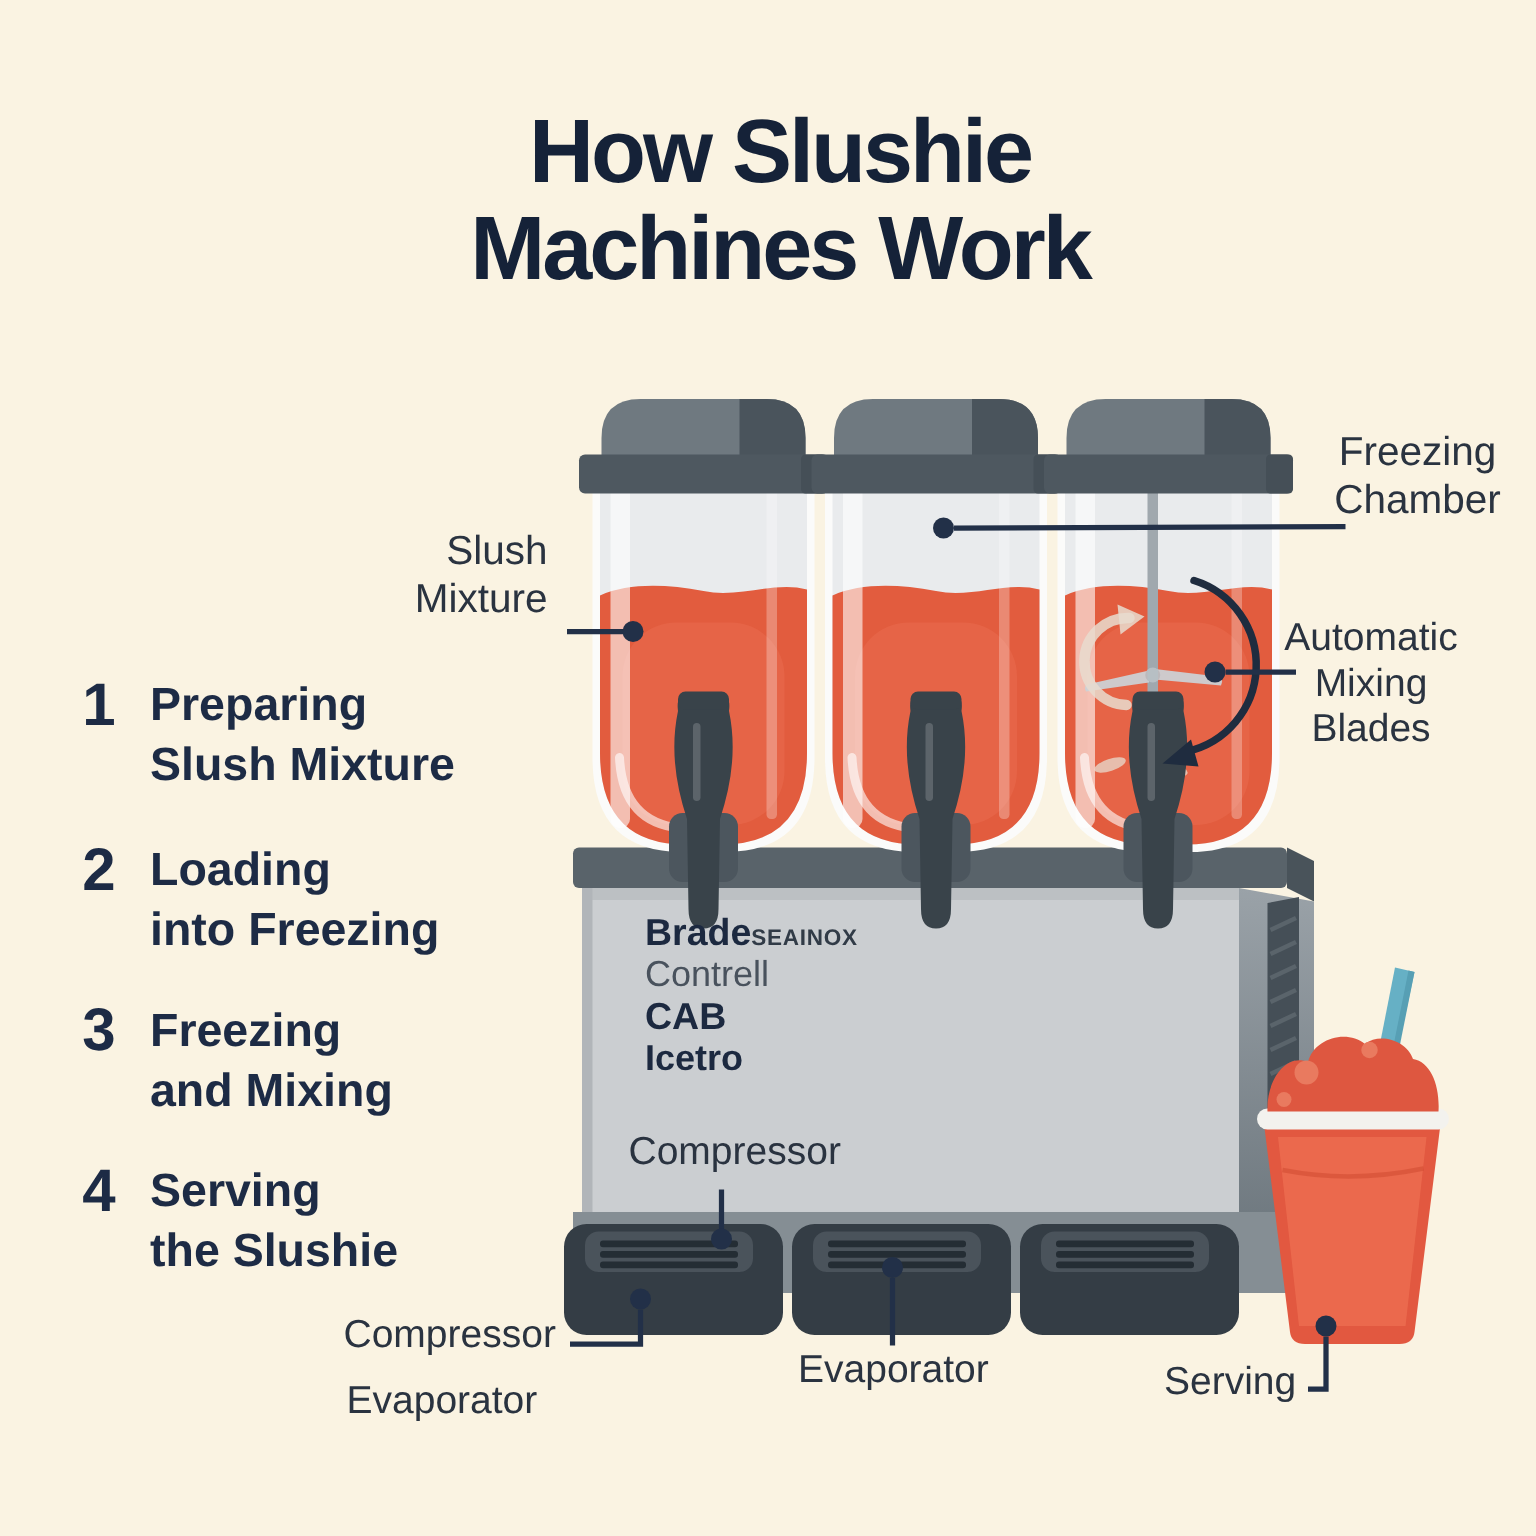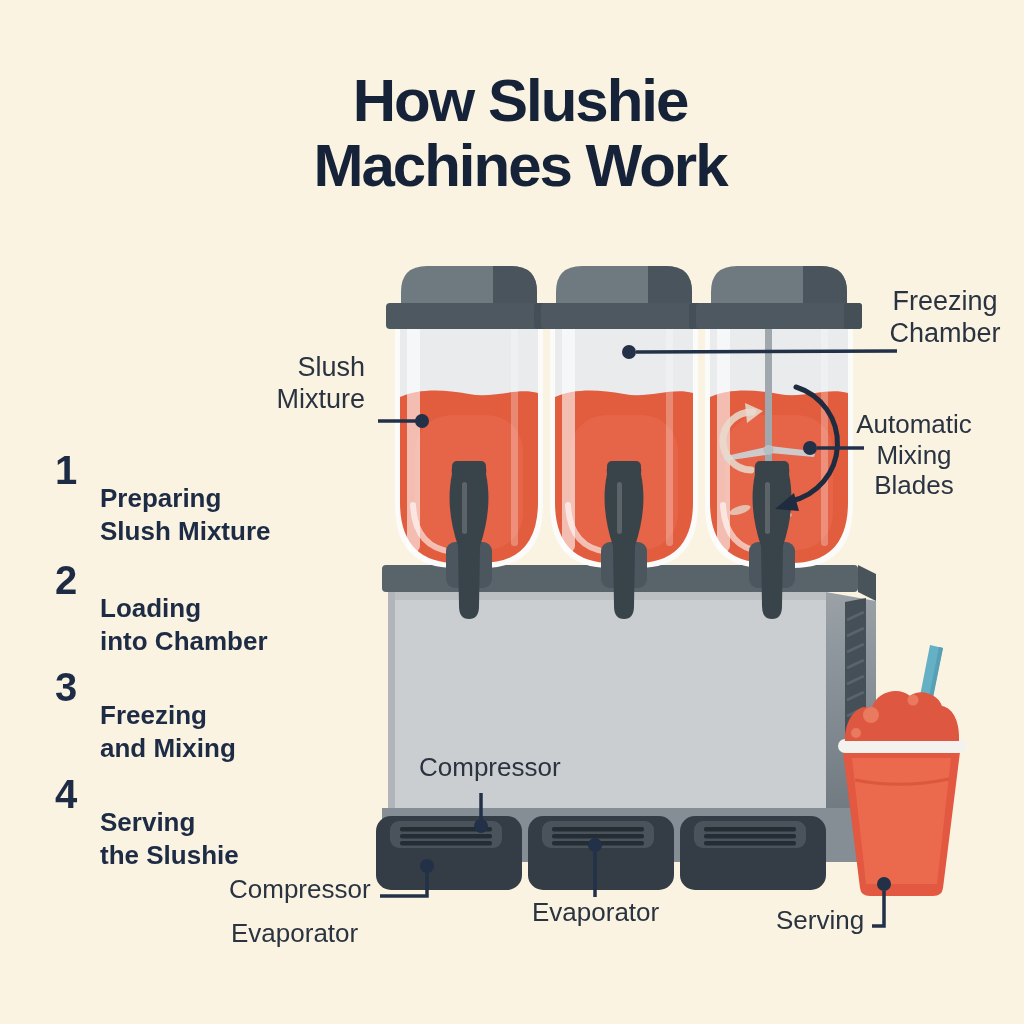--- a/index.html
+++ b/index.html
@@ -17,23 +17,22 @@
   }
   .title-inner{max-width:480px;margin:0 auto;}
   .steps{left:46px;top:448px;width:300px;}
   .step{position:absolute;left:0;width:300px;}
   .step-num{
     position:absolute;left:2px;top:0;width:36px;text-align:center;
     font-size:40px;font-weight:700;color:#1d2b45;
   }
   .step-label{
     position:absolute;left:54px;top:2px;
-    font-size:26px;font-weight:700;color:#1d2b45;line-height:1.28;
+    font-size:31px;font-weight:700;color:#1d2b45;line-height:1.28;
     white-space:pre-line;
-    margin-top:32px;
   }
   .callout{
     font-size:27px;font-weight:400;color:#2a3340;line-height:1.2;
     white-space:pre-line;
     text-align:right;
   }
   .small{font-size:26px;}
   .right{text-align:right;}
   .center{text-align:center;}
   .brand{left:430px;top:608px;line-height:28px;color:#1c2940;}
@@ -56,21 +55,21 @@
 
   <div class="abs steps">
     <div class="step" style="top:0px;">
       <div class="step-num">1</div>
       <div class="step-label">Preparing
 Slush Mixture</div>
     </div>
     <div class="step" style="top:110px;">
       <div class="step-num">2</div>
       <div class="step-label">Loading
-into Chamber</div>
+into Freezing</div>
     </div>
     <div class="step" style="top:217px;">
       <div class="step-num">3</div>
       <div class="step-label">Freezing
 and Mixing</div>
     </div>
     <div class="step" style="top:324px;">
       <div class="step-num">4</div>
       <div class="step-label">Serving
 the Slushie</div>
@@ -265,14 +264,22 @@
 Chamber</div>
   <div class="abs callout center" style="left:840px;top:409px;width:148px;font-size:26px;line-height:1.18;">Automatic
 Mixing
 Blades</div>
   <div class="abs callout small" style="left:419px;top:752px;">Compressor</div>
   <div class="abs callout small" style="left:229px;top:874px;">Compressor</div>
   <div class="abs callout small" style="left:231px;top:918px;">Evaporator</div>
   <div class="abs callout small" style="left:532px;top:897px;">Evaporator</div>
   <div class="abs callout small" style="left:776px;top:905px;">Serving</div>
 
+  <div class="abs brand">
+    <div>
+      <span class="brand-primary">Brade</span><span class="brand-secondary">SEAINOX</span>
+    </div>
+    <div class="brand-l2">Contrell</div>
+    <div class="brand-l3">CAB</div>
+    <div class="brand-l4">Icetro</div>
+  </div>
 
 </div>
 
 </body></html>

